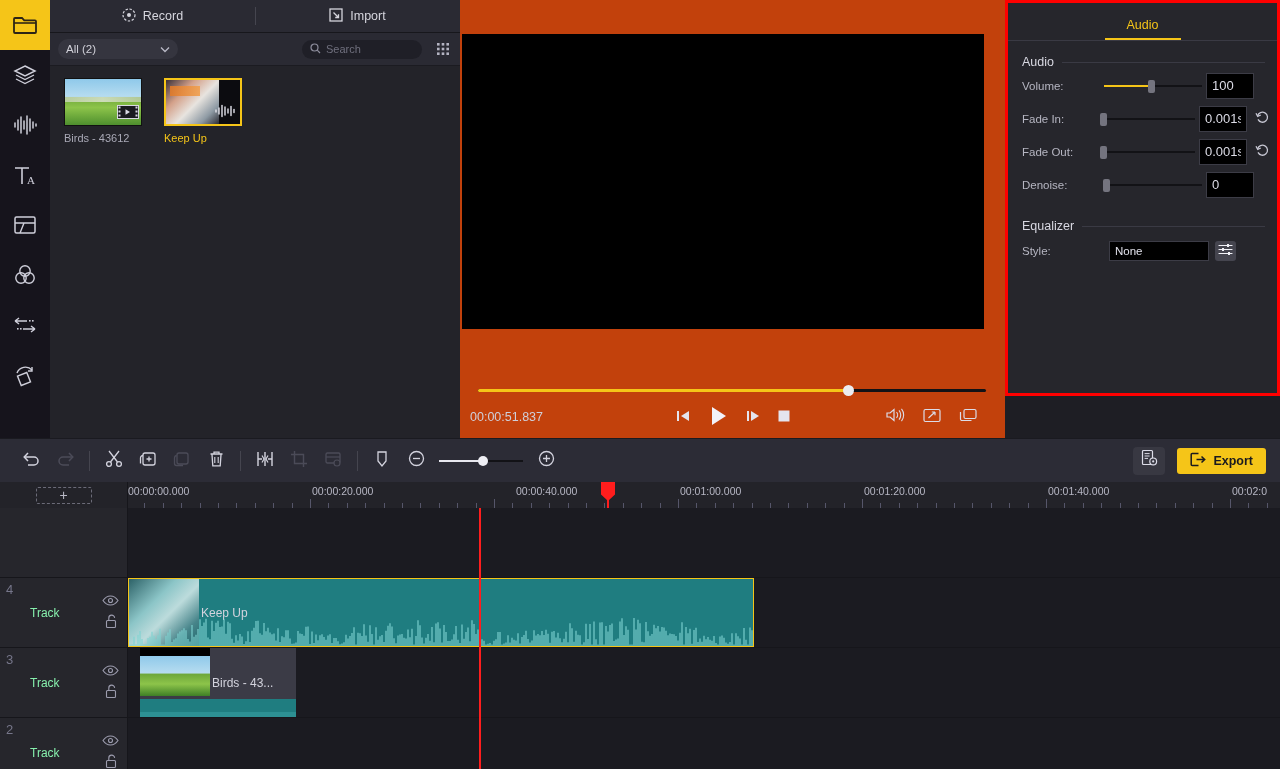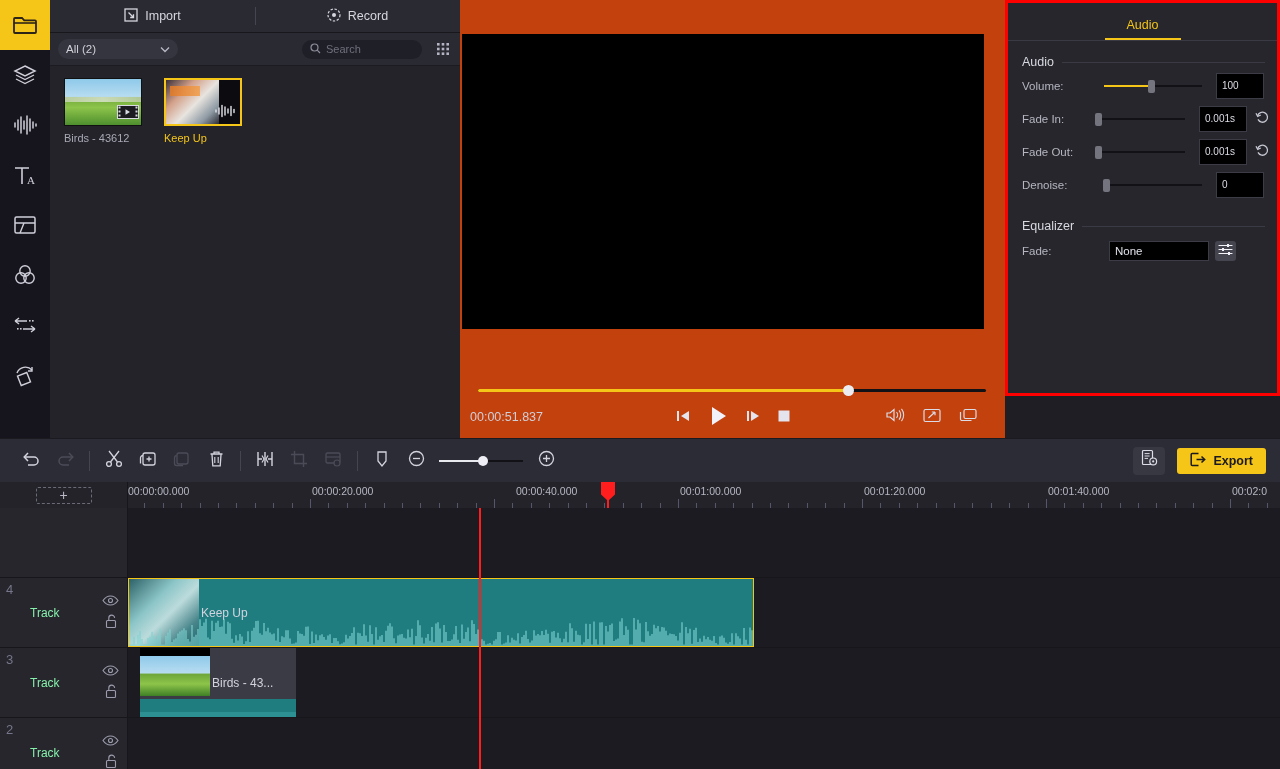--- a/index.html
+++ b/index.html
@@ -176,22 +176,22 @@
   }
   .slider .fill {
     position: absolute; left: 0; top: 7px; height: 2px; background: #f5c518;
   }
   .slider .knob {
     position: absolute; top: 2px; width: 7px; height: 13px; border-radius: 2px;
     background: #74747f; margin-left: -3px;
   }
   .numfield {
     width: 48px; height: 26px; background: #000; border: 1px solid #3c3c46;
-    color: #dcdce6; font-size: 10px; line-height: 17px; padding: 0 5px;
-    margin-left: 14px; font-family: "Liberation Sans", sans-serif;
+    color: #dcdce6; font-size: 13px; line-height: 17px; padding: 0 5px;
+    margin-left: 4px; font-family: "Liberation Sans", sans-serif;
     outline: none;
   }
   .reset-btn { margin-left: 8px; cursor: pointer; display:flex; }
   .style-field {
     width: 100px; height: 20px; background: #000; border: 1px solid #3c3c46;
     color: #e2e2ec; font-size: 11.5px; line-height: 18px; padding: 0 5px;
     margin-left: 5px; cursor: pointer;
   }
   .eq-btn {
     width: 21px; height: 20px; margin-left: 6px; background: #45454f;
@@ -379,34 +379,34 @@
           </svg>
       </span>
     </div>
   </div>
 
   <div class="media-panel">
     <div class="media-tabs">
       <div class="media-tab">
         <span>
           <svg width="14" height="14" viewBox="0 0 14 14">
+              <circle cx="7" cy="7" r="6" fill="none" stroke="#d6d6de" stroke-width="1.2" stroke-dasharray="2.4 1.6"></circle>
+              <circle cx="7" cy="7" r="2" fill="#d6d6de"></circle>
+            </svg>
+        </span>
+        <span>Record</span>
+      </div>
+      <div class="media-tab">
+        <span>
+          <svg width="14" height="14" viewBox="0 0 14 14">
               <rect x="1" y="1" width="12" height="12" fill="none" stroke="#d6d6de" stroke-width="1.3"></rect>
               <path d="M4.5 4.5l5 5M9.5 6.2V9.5H6.2" fill="none" stroke="#d6d6de" stroke-width="1.3"></path>
             </svg>
         </span>
         <span>Import</span>
-      </div>
-      <div class="media-tab">
-        <span>
-          <svg width="14" height="14" viewBox="0 0 14 14">
-              <circle cx="7" cy="7" r="6" fill="none" stroke="#d6d6de" stroke-width="1.2" stroke-dasharray="2.4 1.6"></circle>
-              <circle cx="7" cy="7" r="2" fill="#d6d6de"></circle>
-            </svg>
-        </span>
-        <span>Record</span>
       </div>
     </div>
 
     <div class="media-toolbar">
       <div class="filter-select">
         <span>All (2)</span>
         <span>
           <svg width="10" height="7" viewBox="0 0 10 7">
               <path d="M1 1.5 5 5.5 9 1.5" fill="none" stroke="#b9b9c6" stroke-width="1.3"></path>
             </svg>
@@ -615,21 +615,21 @@
       </div>
       <input class="numfield" type="text" value="0" style="">
     </div>
 
     <div class="sec-head" style="padding-top:18px">
       <span>Equalizer</span>
       <span class="rule"></span>
     </div>
 
     <div class="row" style="height:36px">
-      <span class="row-label">Fade:</span>
+      <span class="row-label">Style:</span>
       <div class="style-field">None</div>
       <div class="eq-btn">
         <span>
           <svg width="15" height="13" viewBox="0 0 15 13">
             <g stroke="#f2f2f8" stroke-width="1.2" stroke-linecap="round">
               <line x1="1" y1="2.5" x2="14" y2="2.5"></line>
                 <line x1="1" y1="6.5" x2="14" y2="6.5"></line>
                 <line x1="1" y1="10.5" x2="14" y2="10.5"></line>
             </g>
             <g fill="#f2f2f8">

